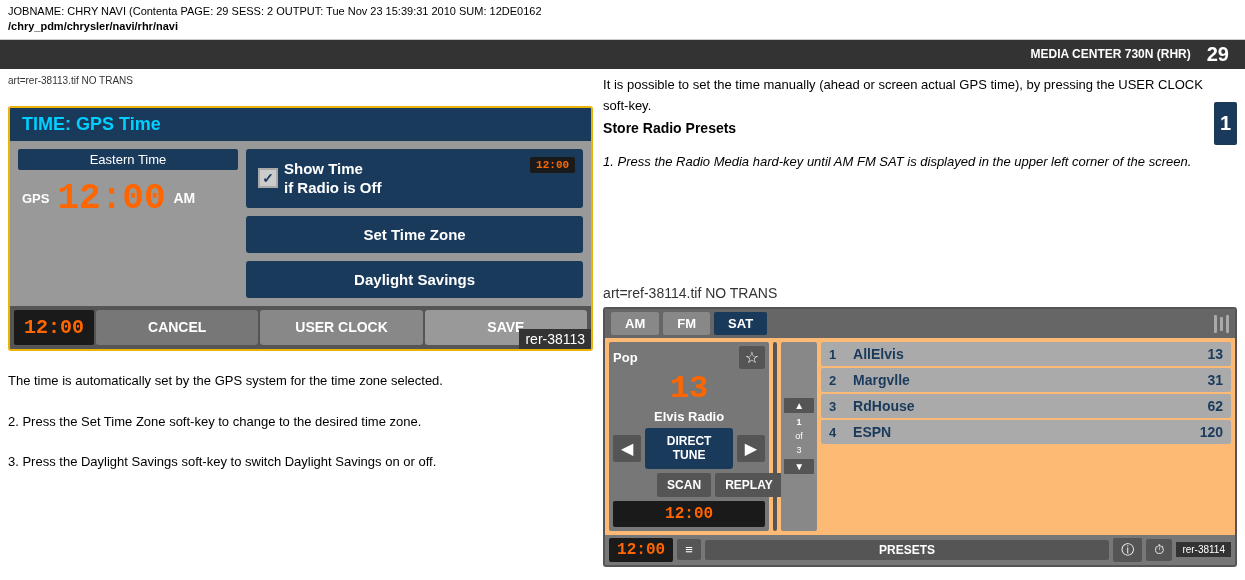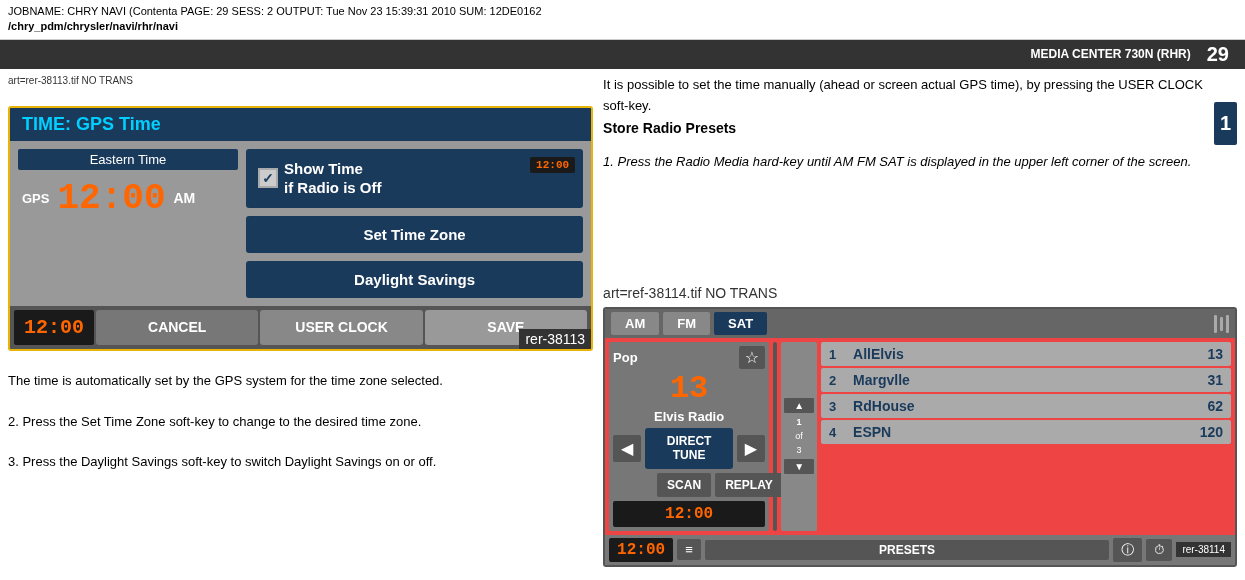--- a/index.html
+++ b/index.html
@@ -336,21 +336,21 @@
       background: #1a3a5c;
       color: #fff;
     }
 
     .radio-tab.sat {
       background: #1a3a5c;
     }
 
     
     .radio-body {
-      background: #ef4444;
+      background: #fdba74;
       display: flex;
       flex-direction: row;
       gap: 4px;
       padding: 4px;
     }
 
     .radio-left-panel {
       background: #777;
       width: 160px;
       display: flex;

